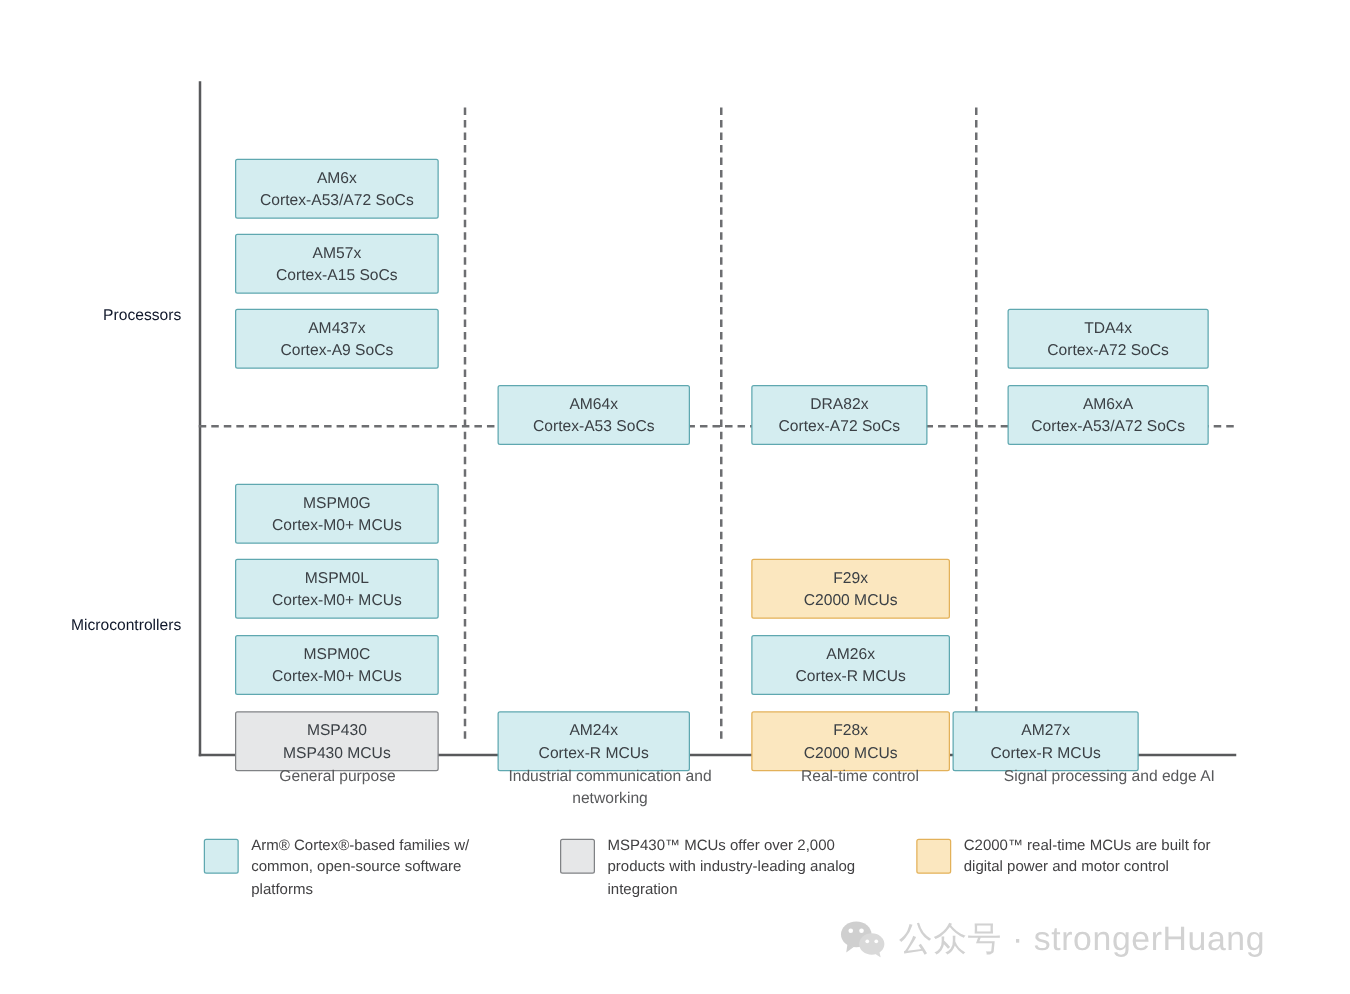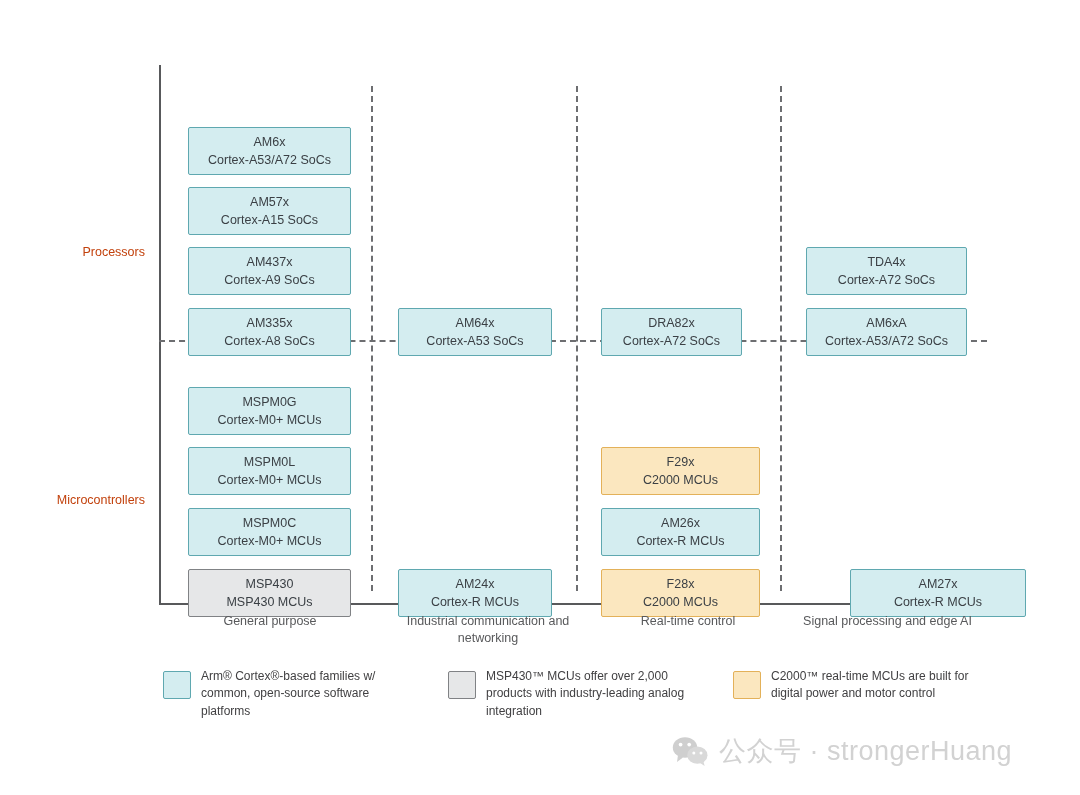--- a/index.html
+++ b/index.html
@@ -52,21 +52,21 @@
     width: 828px;
     height: 0;
     border-top: 2px dashed #6d6e71;
   }
 
   
   .row-label {
     position: absolute;
     text-align: right;
     font-size: 12.5px;
-    color: #c2410c;
+    color: #0f172a;
     white-space: nowrap;
   }
   #row-label-processors { right: 935px; top: 245px; }
   #row-label-micro      { right: 935px; top: 493px; }
 
   
   .box {
     position: absolute;
     box-sizing: border-box;
     border-radius: 2px;
@@ -176,24 +176,20 @@
     <span class="box-sub">Cortex-A53/A72 SoCs</span>
   </div>
   <div class="box arm" style="left:188px; top:155px; width:163px;">
     <span class="box-name">AM57x</span>
     <span class="box-sub">Cortex-A15 SoCs</span>
   </div>
   <div class="box arm" style="left:188px; top:215px; width:163px;">
     <span class="box-name">AM437x</span>
     <span class="box-sub">Cortex-A9 SoCs</span>
   </div>
-  <div class="box arm" style="left:188px; top:276px; width:163px;">
-    <span class="box-name">AM335x</span>
-    <span class="box-sub">Cortex-A8 SoCs</span>
-  </div>
 
   <div class="box arm" style="left:398px; top:276px; width:154px;align-items:center;">
     <span class="box-name">AM64x</span>
     <span class="box-sub">Cortex-A53 SoCs</span>
   </div>
 
   <div class="box arm" style="left:601px; top:276px; width:141px;">
     <span class="box-name">DRA82x</span>
     <span class="box-sub">Cortex-A72 SoCs</span>
   </div>
@@ -235,21 +231,21 @@
   </div>
   <div class="box arm" style="left:601px; top:476px; width:159px;">
     <span class="box-name">AM26x</span>
     <span class="box-sub">Cortex-R MCUs</span>
   </div>
   <div class="box c2000" style="left:601px; top:537px; width:159px;">
     <span class="box-name">F28x</span>
     <span class="box-sub">C2000 MCUs</span>
   </div>
 
-  <div class="box arm" style="left:850px; top:537px; width:176px;">
+  <div class="box arm" style="left:762px; top:537px; width:149px;">
     <span class="box-name">AM27x</span>
     <span class="box-sub">Cortex-R MCUs</span>
   </div>
 
   <div class="col-caption" style="left:180px; width:180px;text-align:center;">General purpose</div>
   <div class="col-caption" style="left:393px; width:190px;">Industrial communication and networking</div>
   <div class="col-caption" style="left:603px; width:170px;">Real-time control</div>
   <div class="col-caption" style="left:800px; width:175px;">Signal processing and edge AI</div>
 
   <div id="legend">

